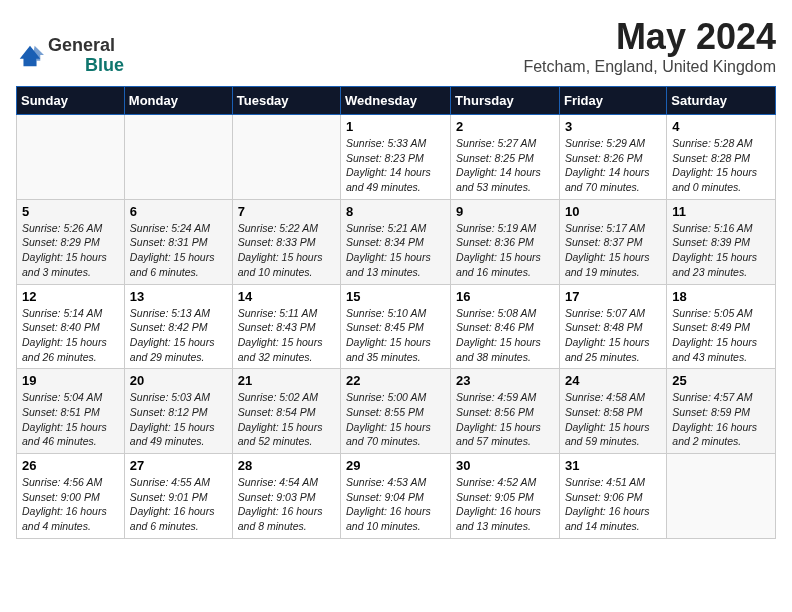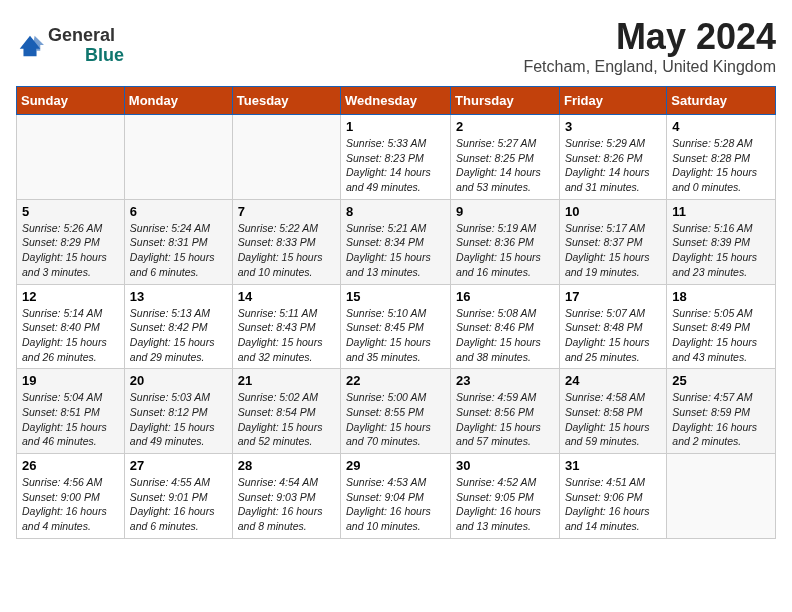--- a/index.html
+++ b/index.html
@@ -6,21 +6,21 @@
     body {
       font-family: Arial, sans-serif;
       background: #fff;
       width: 792px;
       min-height: 612px;
       padding: 16px;
     }
     .header {
       display: flex;
       justify-content: space-between;
-      align-items: center;
+      align-items: flex-end;
       margin-bottom: 10px;
     }
     .logo {
       display: flex;
       align-items: center;
       gap: 4px;
     }
     .logo-text {
       display: flex;
       flex-direction: column;
@@ -52,21 +52,21 @@
     .location {
       font-size: 16px;
       color: #444;
     }
     table {
       width: 100%;
       border-collapse: collapse;
       font-size: 11px;
     }
     thead tr th {
-      background-color: #c2410c;
+      background-color: #0f172a;
       color: white;
       padding: 6px 4px;
       text-align: left;
       font-size: 13px;
       font-weight: bold;
       border: 1px solid #1a5fb4;
     }
     tbody tr td {
       border: 1px solid #ccc;
       vertical-align: top;
@@ -134,21 +134,21 @@
         <td>
           <span class="day-num">1</span>
           <div class="day-info"><span>Sunrise: 5:33 AM</span><br><span>Sunset: 8:23 PM</span><br><span>Daylight: 14 hours and 49 minutes.</span></div>
         </td>
         <td>
           <span class="day-num">2</span>
           <div class="day-info"><span>Sunrise: 5:27 AM</span><br><span>Sunset: 8:25 PM</span><br><span>Daylight: 14 hours and 53 minutes.</span></div>
         </td>
         <td>
           <span class="day-num">3</span>
-          <div class="day-info"><span>Sunrise: 5:29 AM</span><br><span>Sunset: 8:26 PM</span><br><span>Daylight: 14 hours and 31 minutes.</span></div>
+          <div class="day-info"><span>Sunrise: 5:29 AM</span><br><span>Sunset: 8:26 PM</span><br><span>Daylight: 14 hours and 70 minutes.</span></div>
         </td>
         <td>
           <span class="day-num">4</span>
           <div class="day-info"><span>Sunrise: 5:28 AM</span><br><span>Sunset: 8:28 PM</span><br><span>Daylight: 15 hours and 0 minutes.</span></div>
         </td>
       </tr>
       <tr>
         <td>
           <span class="day-num">5</span>
           <div class="day-info"><span>Sunrise: 5:26 AM</span><br><span>Sunset: 8:29 PM</span><br><span>Daylight: 15 hours and 3 minutes.</span></div>

